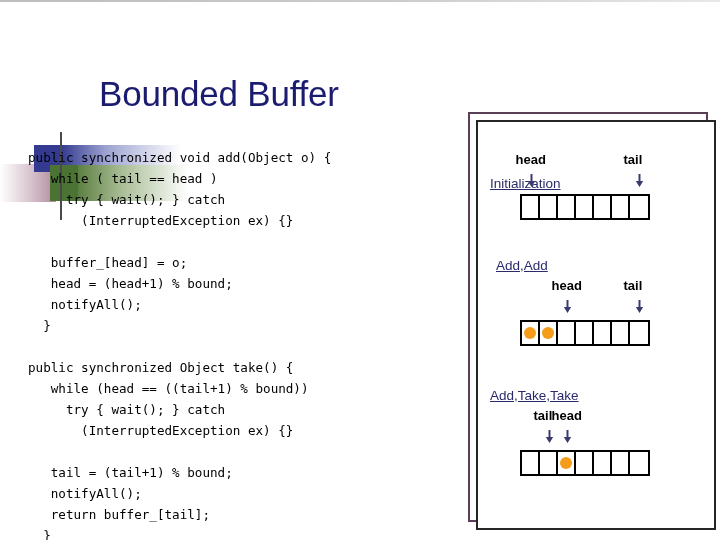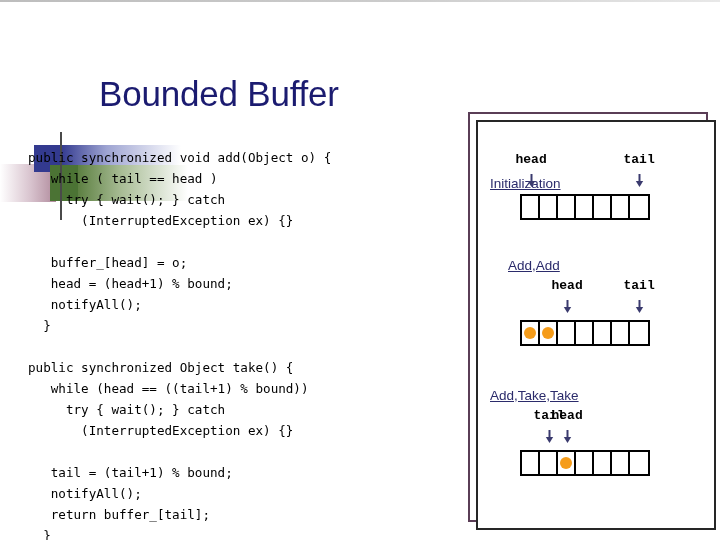--- a/index.html
+++ b/index.html
@@ -120,21 +120,21 @@
     position: absolute;
     left: 50%; top: 50%;
     transform: translate(-50%, -50%);
     width: 12px; height: 12px;
     border-radius: 50%;
     background: #f59c1a;
   }
 
   .ptr-label {
     position: absolute;
-    font-family: Liberation Mono, monospace;
+    font-family: Liberation Sans, sans-serif;
     font-size: 13px;
     font-weight: bold;
     color: #000000;
     white-space: nowrap;
   }
   .ptr-arrow {
     position: absolute;
     width: 9px; height: 13px;
     color: #3a3a6e;
   }
@@ -199,21 +199,21 @@
         <div class="cell"></div>
         <div class="cell"></div>
         <div class="cell"></div>
         <div class="cell"></div>
         <div class="cell"></div>
         <div class="cell"></div>
         <div class="cell"></div>
       </div>
     </div>
     <div class="section" style="top: 0px;">
-      <div class="section-title" style="left: 32px; top: 138px;">Add,Add</div>
+      <div class="section-title" style="left: 20px; top: 138px;">Add,Add</div>
       <div class="ptr-label" style="top: 158px; left: 0px; transform: translateX(75.5px);">head</div>
       <div class="ptr-arrow" style="top: 180px; left: 87px;">
         <svg viewBox="0 0 9 13" width="9" height="13" aria-hidden="true">
           <line x1="4.5" y1="0" x2="4.5" y2="8" stroke="#3a3a6e" stroke-width="2"></line>
           <polygon points="4.5,13 0.8,7 8.2,7" fill="#3a3a6e"></polygon>
         </svg>
       </div>
       <div class="ptr-label" style="top: 158px; left: 0px; transform: translateX(147.5px);">tail</div>
       <div class="ptr-arrow" style="top: 180px; left: 159px;">
         <svg viewBox="0 0 9 13" width="9" height="13" aria-hidden="true">

